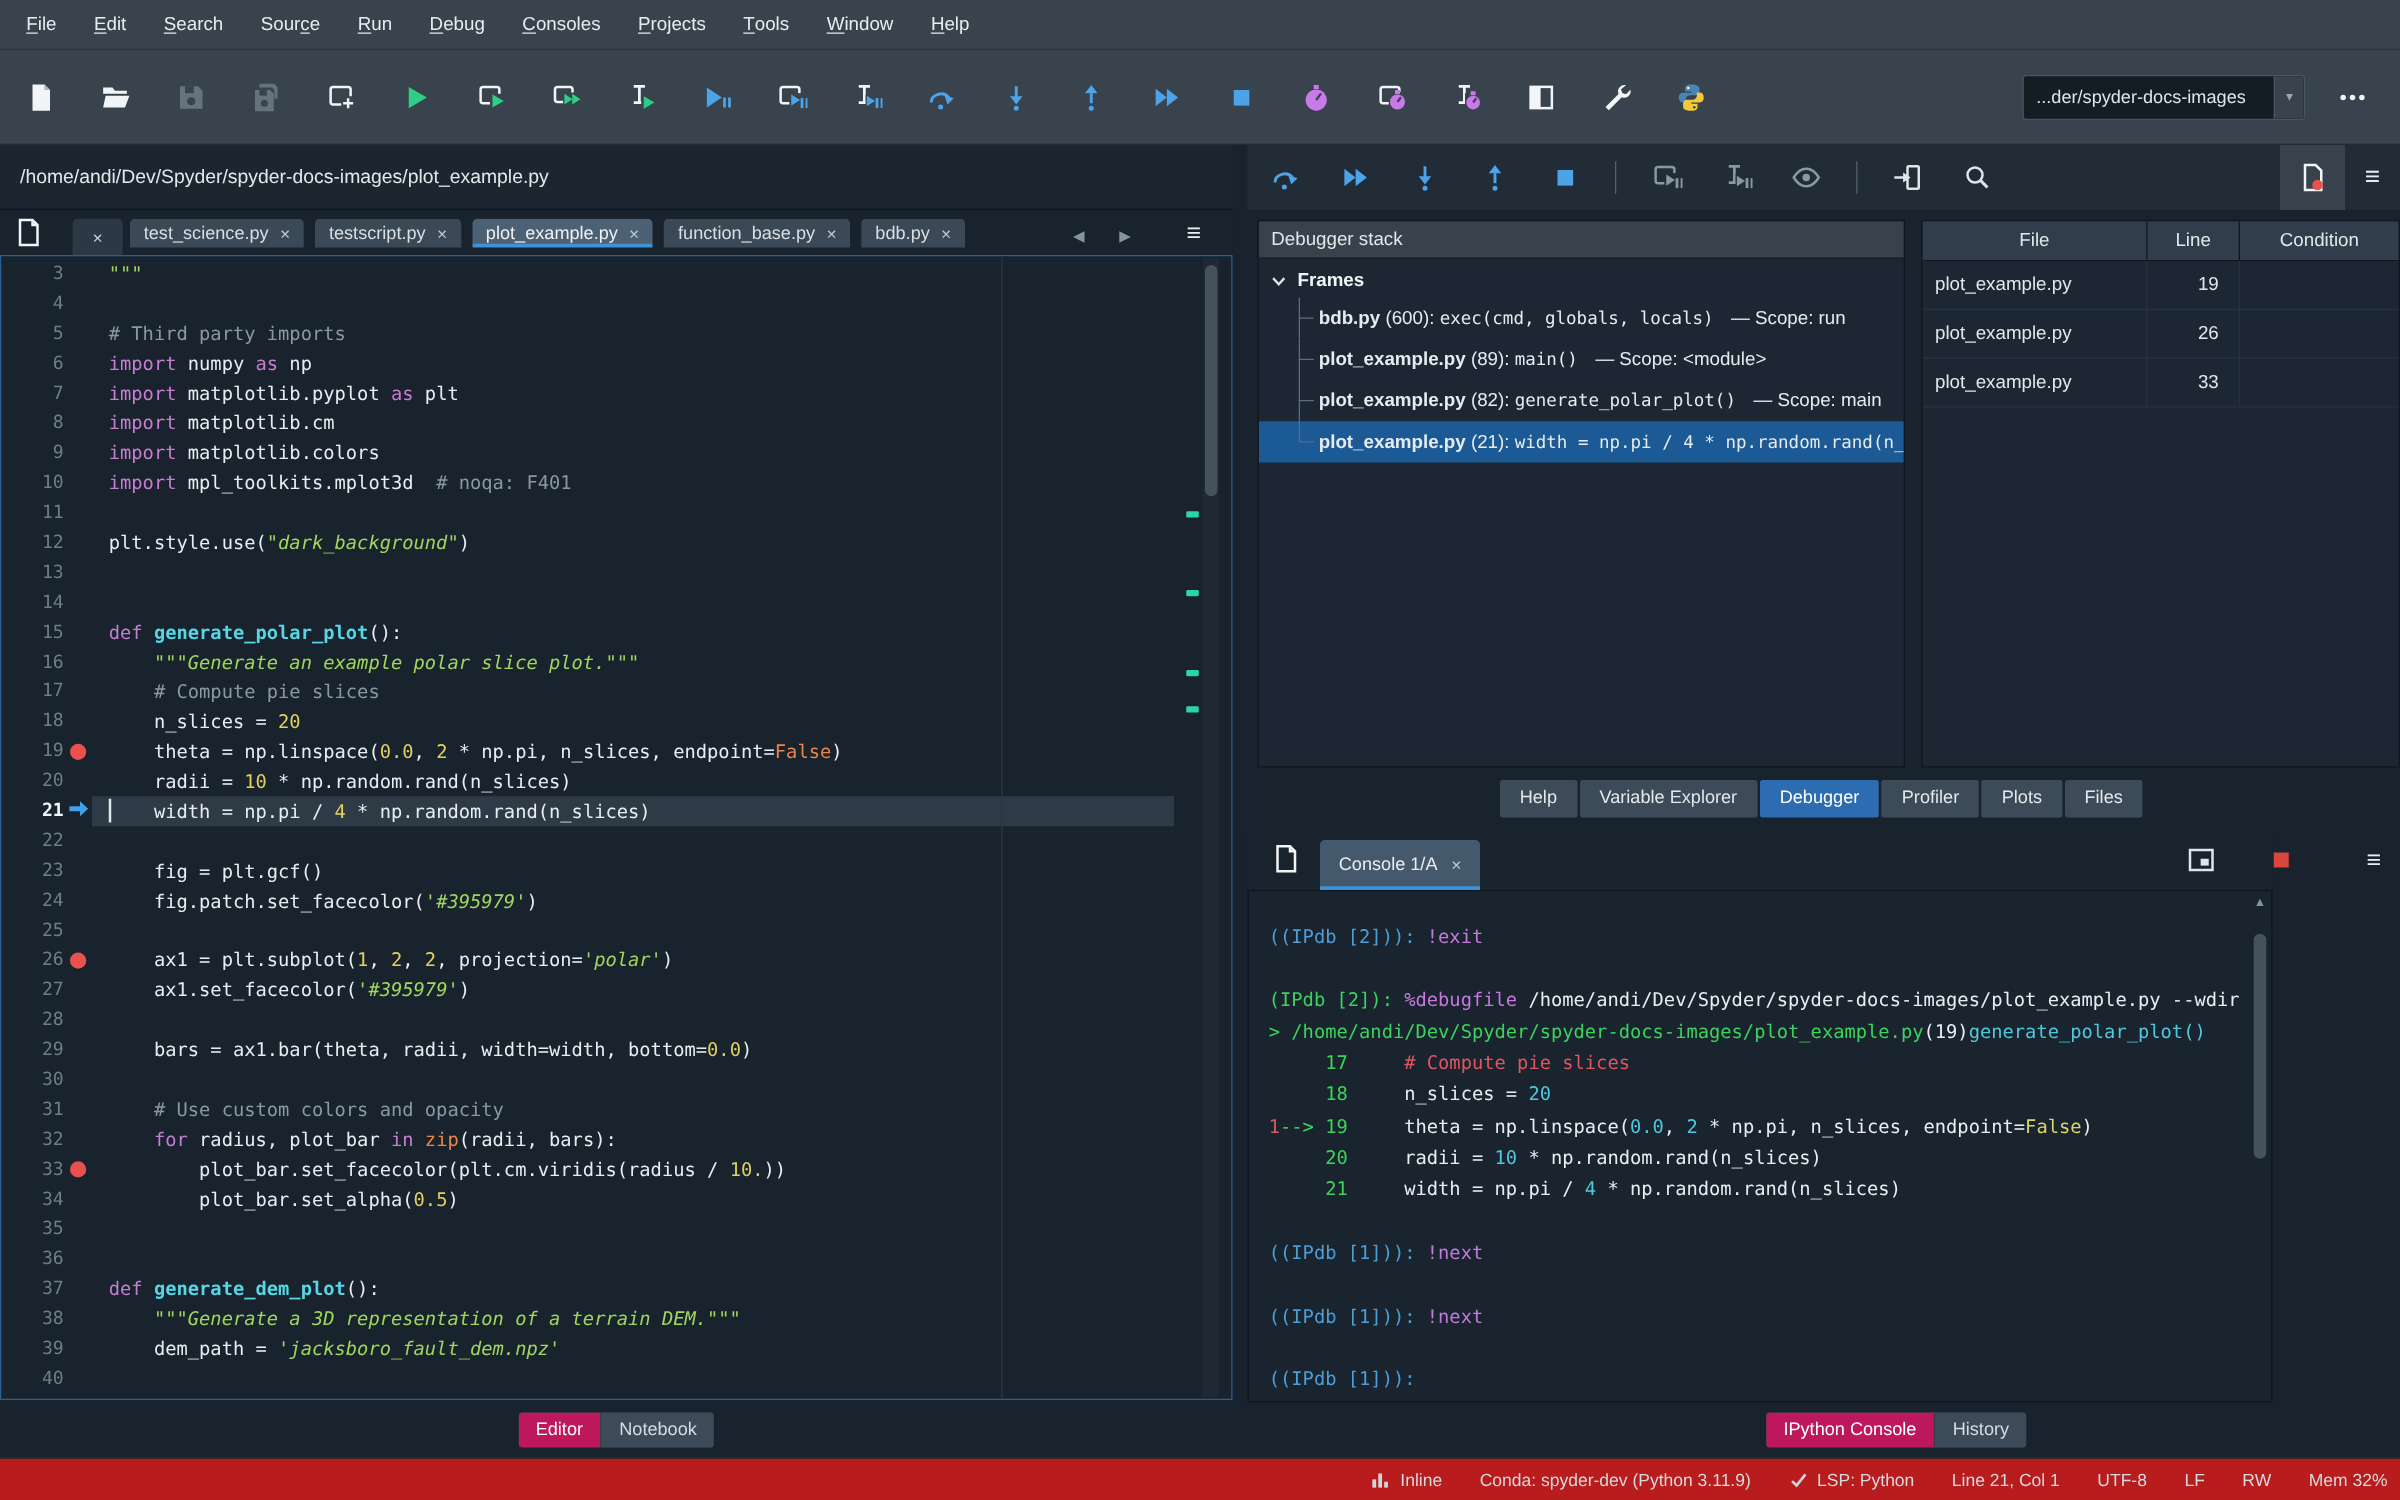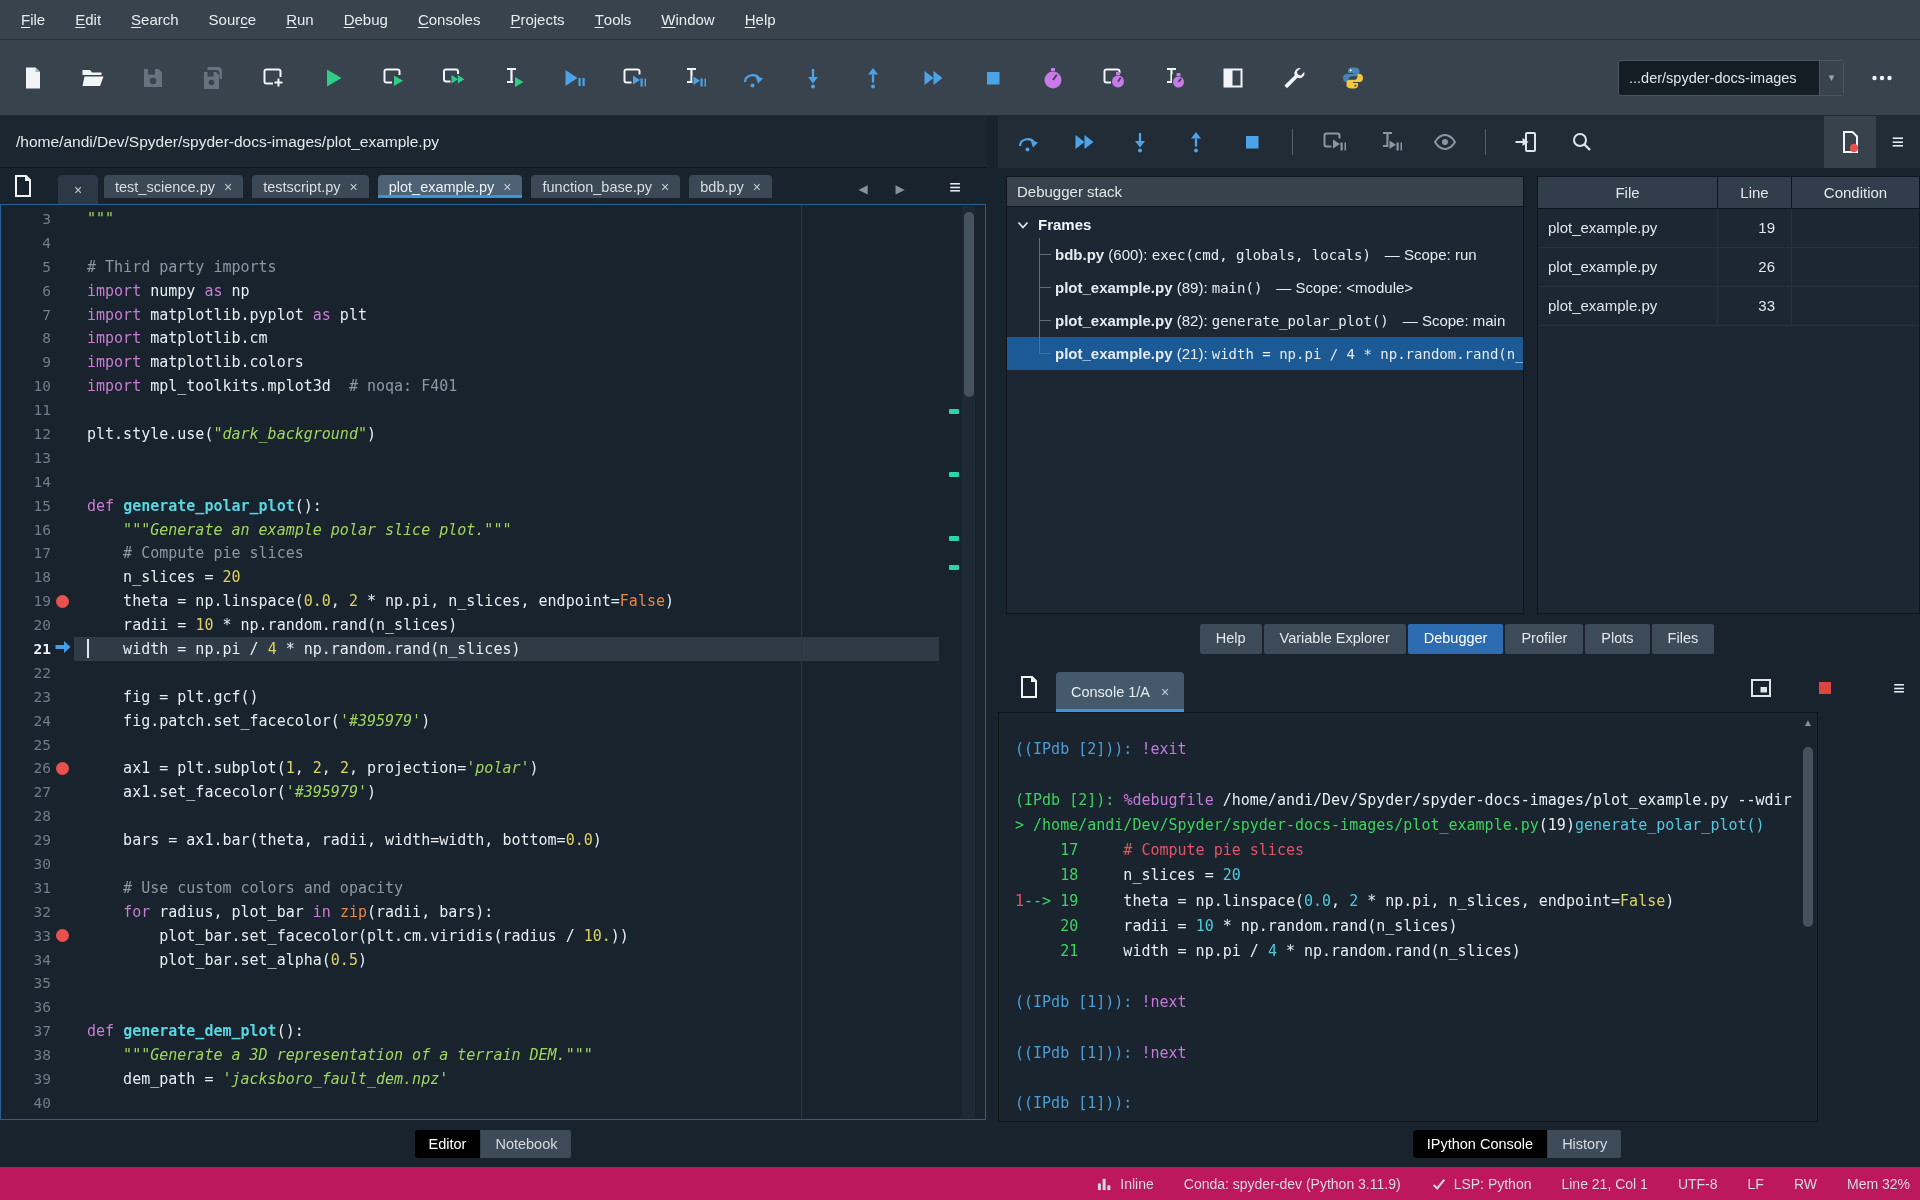--- a/index.html
+++ b/index.html
@@ -76,21 +76,21 @@
   .ed-scroll { position:absolute; left:961px; top:1px; width:13px; height:912px; background:#1f2935; }
   .ed-thumb { position:absolute; left:1.5px; top:6px; width:10px; height:185px;
               background:#46535f; border-radius:5px; }
   .teal-mark { position:absolute; left:948px; width:10px; height:5px; background:#2bd5a5; border-radius:1px; }
 
   .switcher { position:absolute; display:flex; justify-content:center; width:986px; top:1130px; }
   .switcher.right { left:1056px; width:922px; }
   .pill-group { display:inline-flex; background:#3d4a57; border-radius:3px; overflow:hidden; }
   .pill { padding:6px 14px; font-size:14.5px; color:#d6dce2; background:#3d4a57; border-right:1px solid #333f4a; }
   .pill:last-child { border-right:none; }
-  .pill.active { background:#000000; color:#ffffff; }
+  .pill.active { background:#be185d; color:#ffffff; }
 
   
   .dbg-toolbar { position:absolute; left:998px; top:116px; width:922px; height:52px;
                  background:#222c37; display:flex; align-items:center; padding-left:14px; }
   .dbg-toolbar .tbtn { margin-right:24px; width:32px; height:32px; }
   .dbg-sep { width:1px; height:26px; background:#55626e; margin-right:24px; }
   .dbg-right { margin-left:auto; display:flex; align-items:center; }
   .bp-tile { width:52px; height:52px; background:#37424d; display:flex; align-items:center; justify-content:center; }
   .dbg-menu { width:44px; height:52px; display:flex; align-items:center; justify-content:center;
               color:#e8edf2; font-size:21px; }
@@ -150,21 +150,21 @@
   .t-pb { color:#4b9fd6; } .t-pg { color:#3bd35c; } .t-m { color:#c678dd; }
   .t-w { color:#e8edf2; } .t-g { color:#3bd35c; } .t-r { color:#e05561; }
   .t-cy { color:#50c8dc; } .t-y { color:#d9d56a; }
   .con-scroll { position:absolute; right:3px; top:4px; width:12px; bottom:4px; }
   .con-up { position:absolute; right:0; top:0; color:#8593a0; font-size:10px; width:12px; text-align:center; }
   .con-thumb { position:absolute; left:1px; top:30px; width:10px; height:180px;
                background:#46535f; border-radius:5px; }
 
   
   .statusbar { position:absolute; left:0; top:1166px; width:1920px; height:34px;
-               background:#be185d; border-top:1px solid #19242e; display:flex;
+               background:#b91c1c; border-top:1px solid #19242e; display:flex;
                align-items:center; justify-content:flex-end; padding-right:10px; }
   .sb-item { display:flex; align-items:center; gap:7px; color:#d3dae0; font-size:14px; margin-left:30px; }
 </style>
 </head>
 <body>
 
 <div id="app">
 
   <div class="menubar">
       <div class="menu-item"><u>F</u>ile</div>

